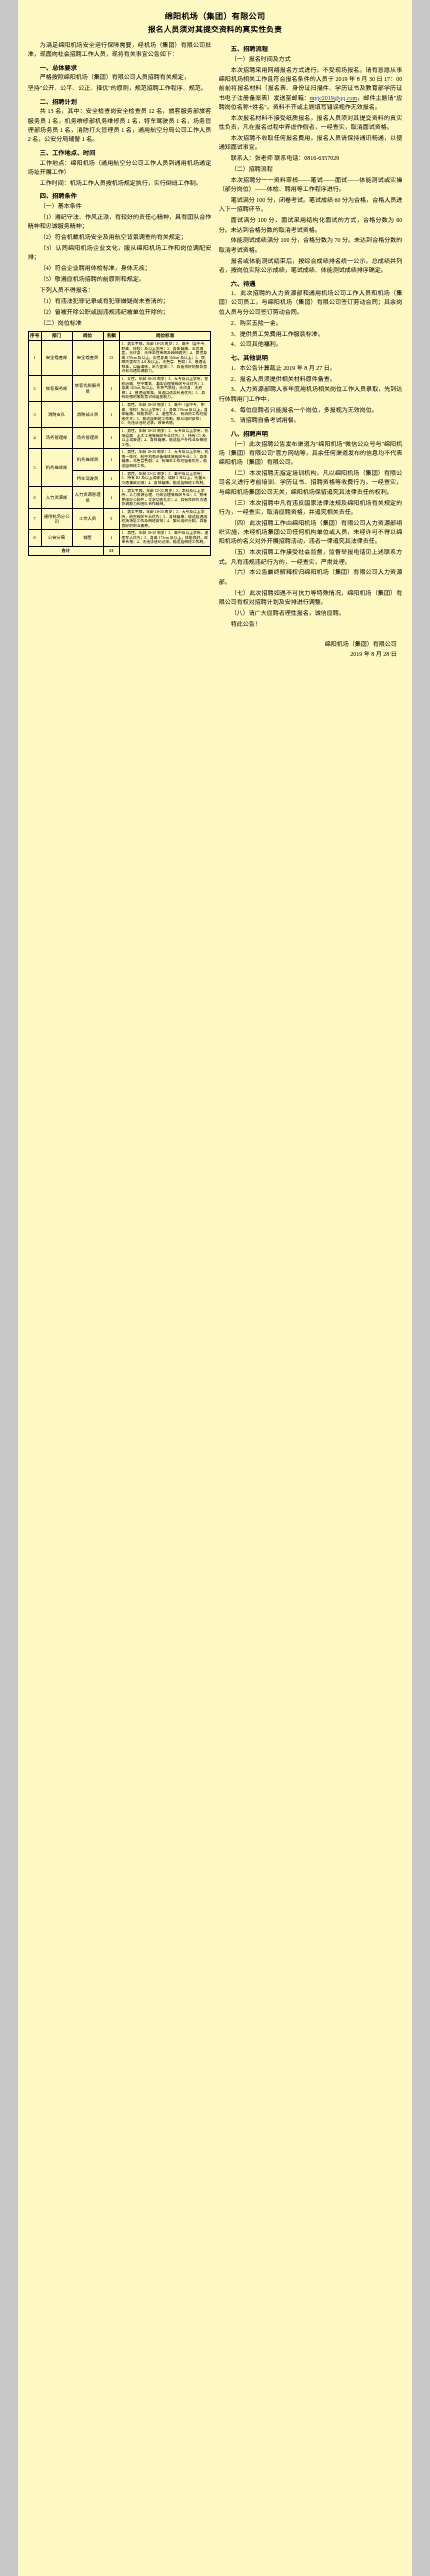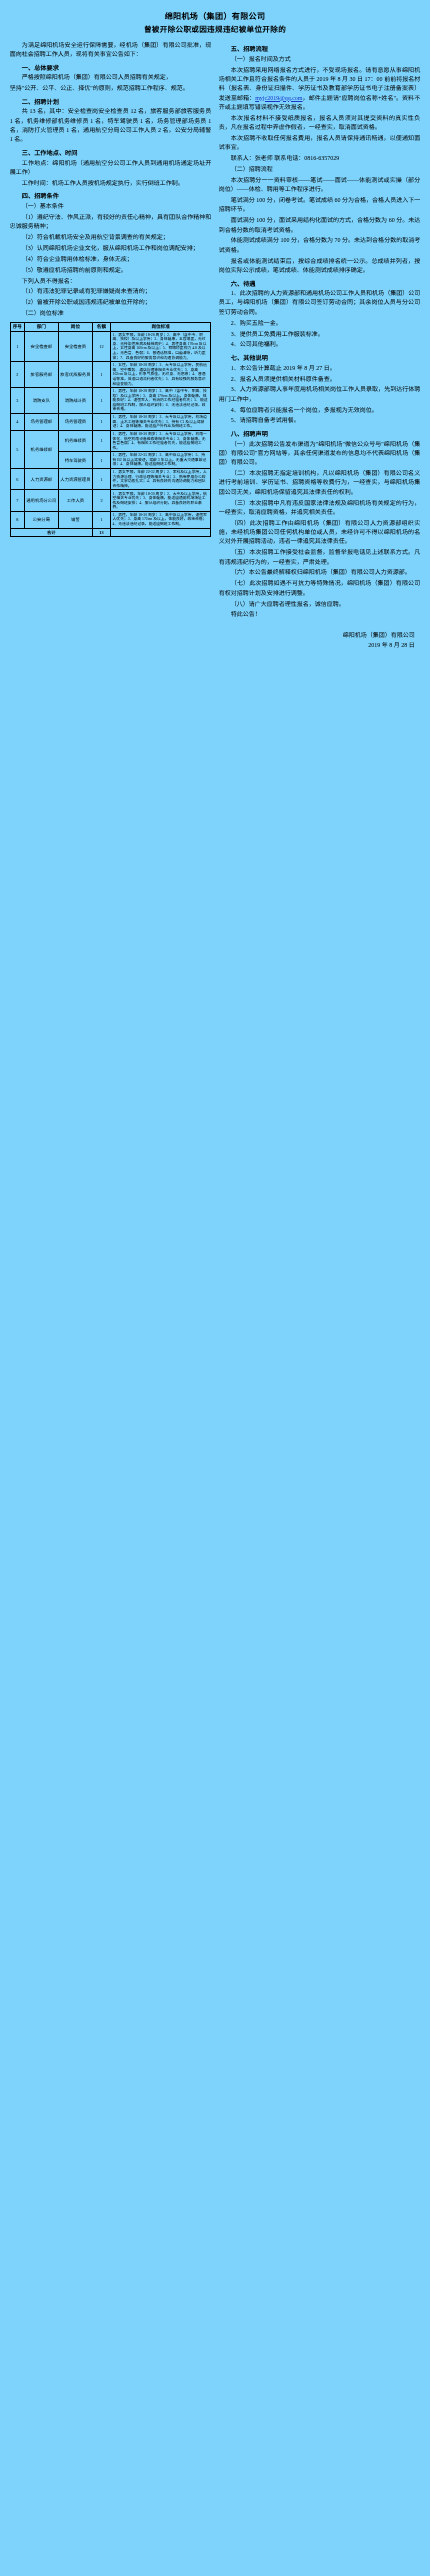--- a/index.html
+++ b/index.html
@@ -1,17 +1,17 @@
 <!DOCTYPE html>
 <html lang="zh-CN" style="font-size:8.7px"><head>
 <meta charset="utf-8">
 <style>
   html,body{margin:0;padding:0;background:#c8c8c8;}
   body{font-family:"Liberation Serif","DejaVu Serif",serif;}
-  .page{width:430px;min-height:2576px;margin:0 auto;background:#7dd3fc;box-sizing:border-box;padding:7.6px 9.8px 12px 9.8px;position:relative;}
+  .page{width:394px;min-height:2576px;margin:0 auto;background:#fef9c3;box-sizing:border-box;padding:7.6px 9.8px 12px 9.8px;position:relative;}
   .doc-title{text-align:center;font-weight:bold;font-size:8.1px;line-height:1.5;margin:3.3px 0 1.1px 0;letter-spacing:0.3px;}
   .doc-subtitle{text-align:center;font-weight:bold;font-size:7.6px;line-height:1.5;margin:0 0 5.4px 0;letter-spacing:0.3px;}
   .cols{display:flex;gap:7.6px;align-items:flex-start;}
   .col{width:50%;box-sizing:border-box;}
   p{margin:0 0 1.6px 0;font-size:6px;line-height:1.55;text-align:justify;}
   .ind{text-indent:12px;}
   .sec{font-weight:bold;font-size:6.2px;text-indent:12px;margin:3.3px 0 1.6px 0;}
   .sub{font-size:6px;text-indent:12px;margin:1.6px 0;}
   .email{color:#1a38c8;text-decoration:underline;}
   table.jobs{border-collapse:collapse;width:100%;margin:3.3px 0 2.2px 0;table-layout:fixed;}
@@ -25,21 +25,21 @@
   .c-std{width:50%;}
   .total-td{font-weight:bold;}
   .sign{margin-top:9.8px;text-align:right;font-size:6px;line-height:1.7;padding-right:5.4px;}
 </style>
 </head>
 <body>
 
 <div class="page">
 
   <div class="doc-title">绵阳机场（集团）有限公司</div>
-  <div class="doc-subtitle">曾被开除公职或因违规违纪被单位开除的</div>
+  <div class="doc-subtitle">报名人员须对其提交资料的真实性负责</div>
 
   <div class="cols">
 
     <div class="col">
 
       <p class="ind">为满足绵阳机场安全运行保障需要，经机场（集团）有限公司批准，现面向社会招聘工作人员，现将有关事宜公告如下：</p>
 
       <div class="sec">一、总体要求</div>
       <p class="ind">严格按照绵阳机场（集团）有限公司人员招聘有关规定，</p>
       <p>坚持"公开、公平、公正、择优"的原则，规范招聘工作程序、规范。</p>

